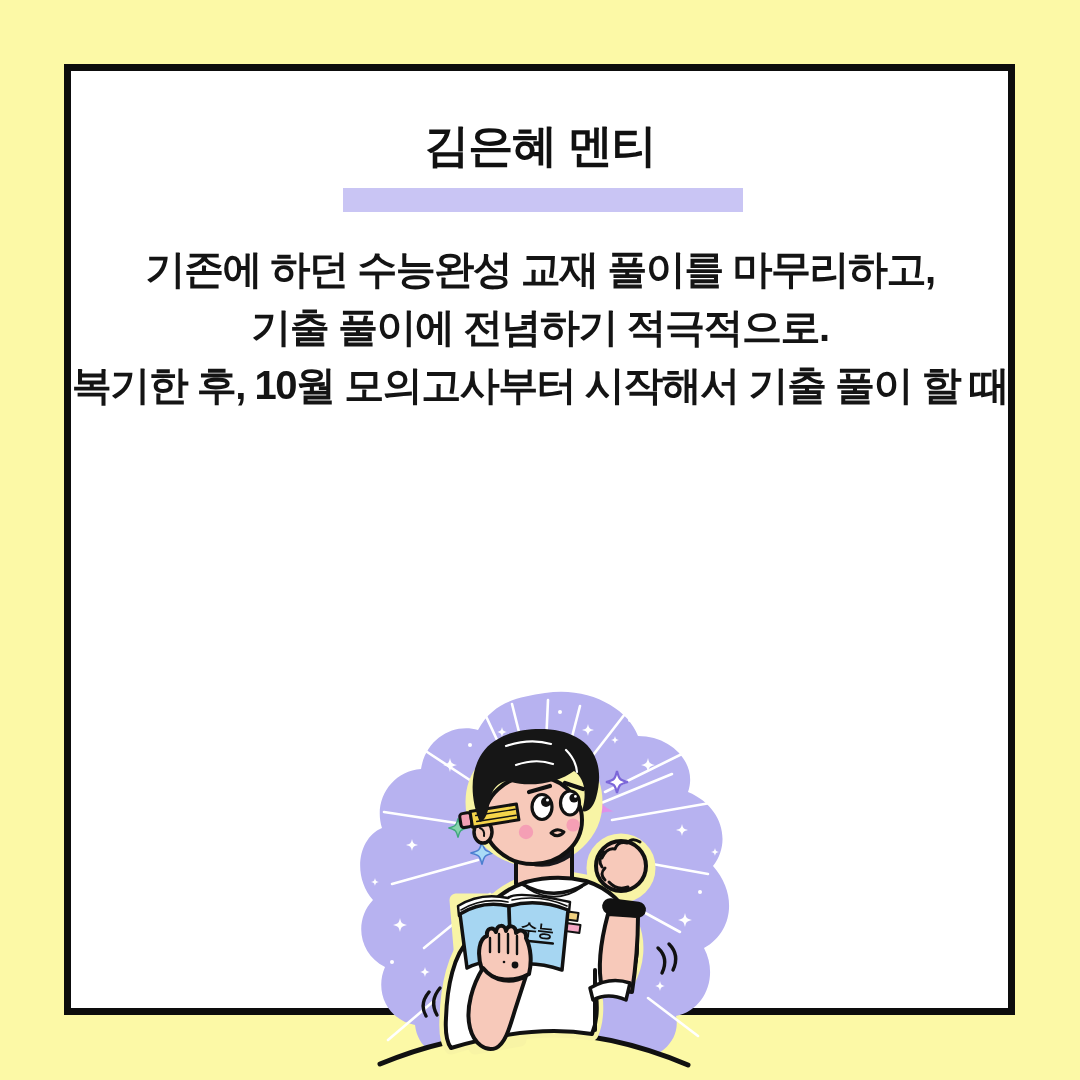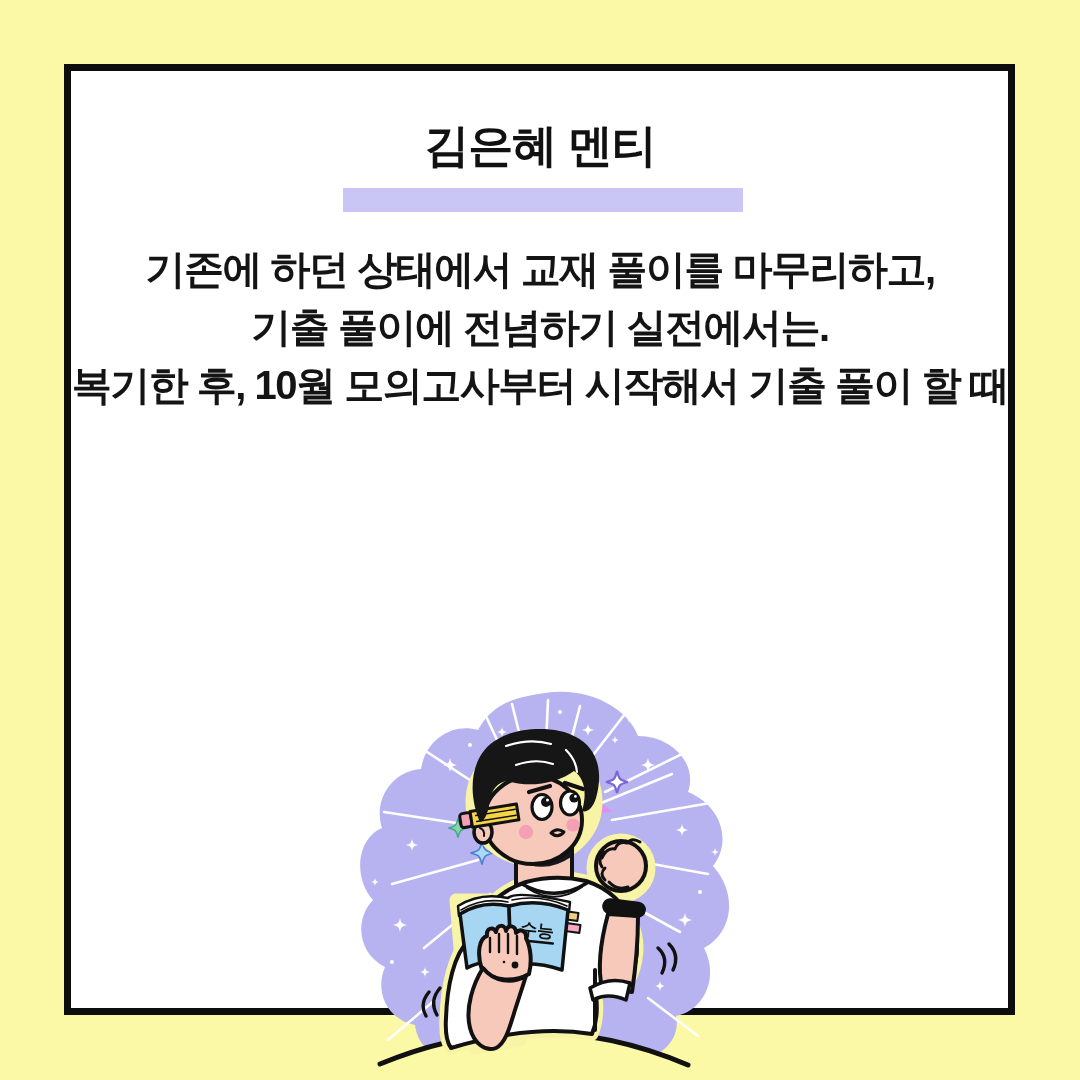--- a/index.html
+++ b/index.html
@@ -34,22 +34,22 @@
 <body>
 
 <div class="canvas">
 
   <div class="card"></div>
 
   <div class="title">김은혜 멘티</div>
   <div class="title-bar"></div>
 
   <div class="body-text">
-    <div>기존에 하던 상태에서 교재 풀이를 마무리하고,</div>
-    <div>기출 풀이에 전념하기 실전에서는.</div>
+    <div>기존에 하던 수능완성 교재 풀이를 마무리하고,</div>
+    <div>기출 풀이에 전념하기 적극적으로.</div>
     <div>복기한 후, 10월 모의고사부터 시작해서 기출 풀이 할 때</div>
   </div>
 
   <div class="illo">
     <svg viewBox="0 0 440 410" xmlns="http://www.w3.org/2000/svg">
       <defs>
         <path id="sp4" d="M0,-10 C1.8,-2.5 2.5,-1.8 10,0 C2.5,1.8 1.8,2.5 0,10 C-1.8,2.5 -2.5,1.8 -10,0 C-2.5,-1.8 -1.8,-2.5 0,-10 Z"></path>
       </defs>
 
       <path fill="#B7B2F0" d="

